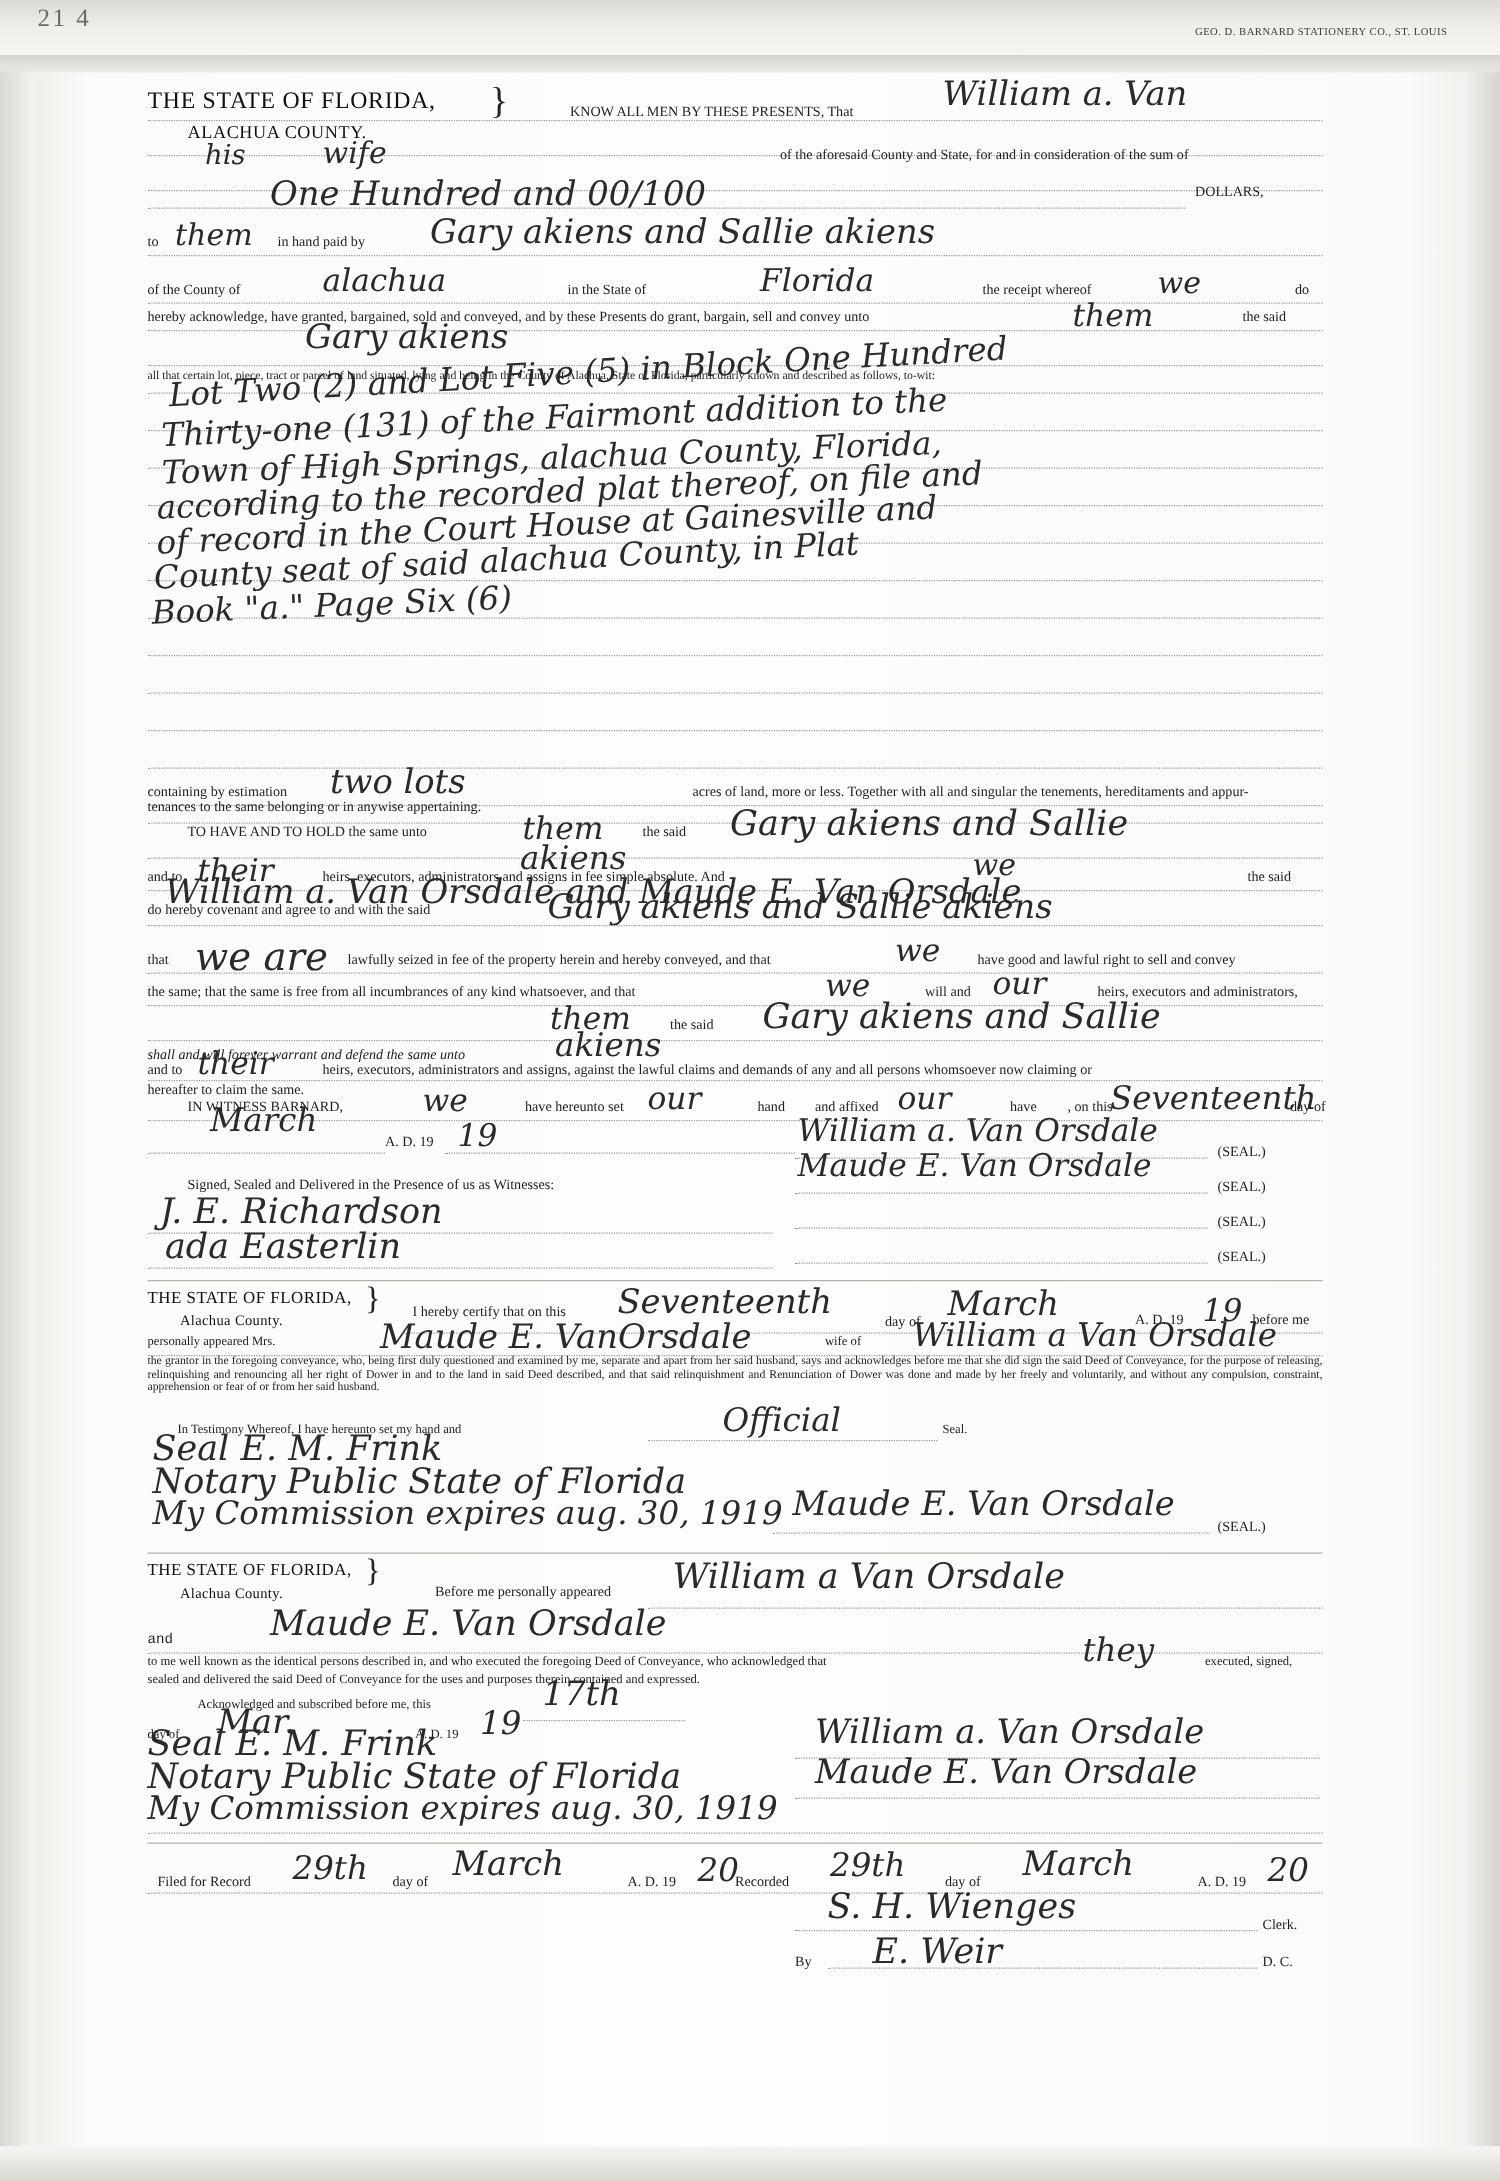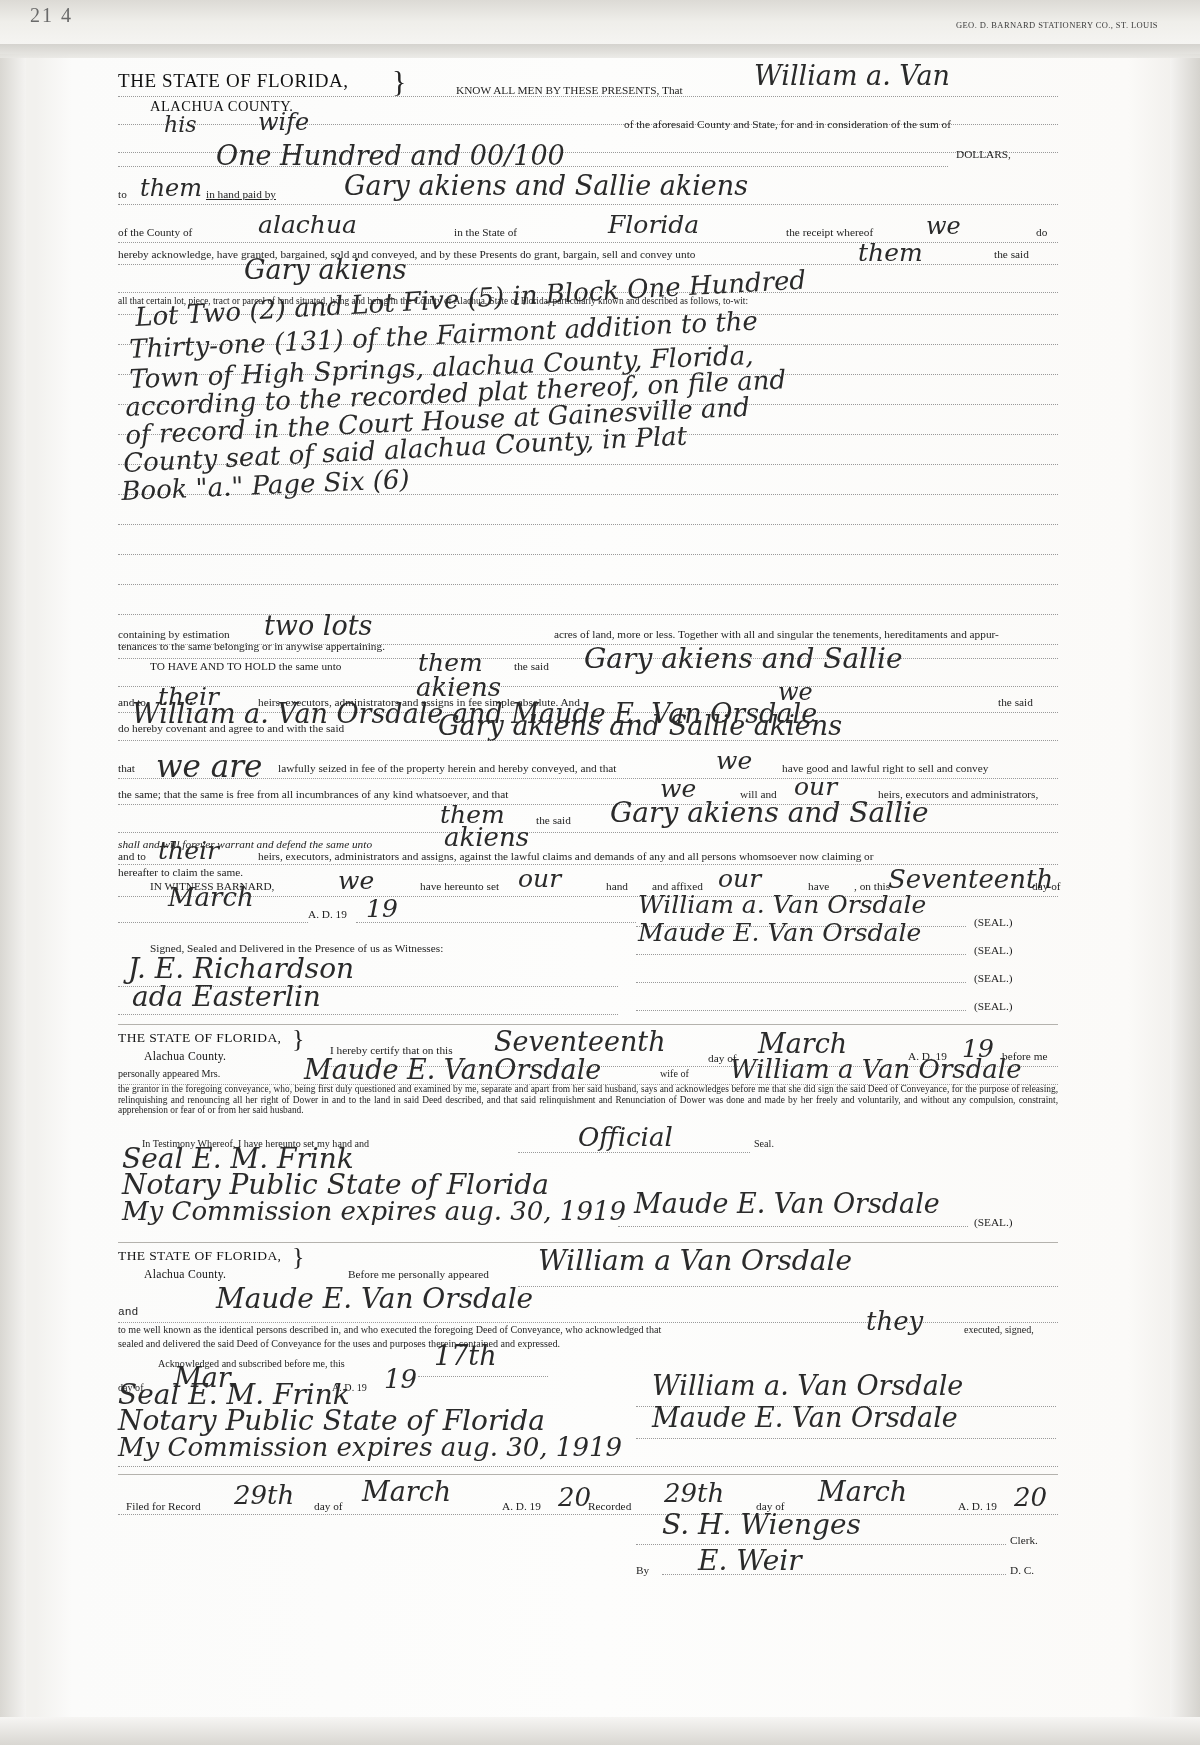--- a/index.html
+++ b/index.html
@@ -120,21 +120,21 @@
     <div class="hw" style="left:140px;top:46px;font-size:24px;">wife</div>
     <div class="pr p" style="left:506px;top:56px;">of the aforesaid County and State, for and in consideration of the sum of</div>
     <div class="line" style="left:0px;top:90px;width:940px;"></div>
 
     <div class="hw" style="left:98px;top:78px;font-size:27px;">One Hundred and 00/100</div>
     <div class="pr p" style="left:838px;top:86px;">DOLLARS,</div>
     <div class="line" style="left:0px;top:104px;width:830px;"></div>
 
     <div class="pr p" style="left:0px;top:126px;">to</div>
     <div class="hw" style="left:22px;top:112px;font-size:24px;">them</div>
-    <div class="pr p" style="left:88px;top:126px;text-decoration:underline;">in hand paid by</div>
+    <div class="pr p" style="left:104px;top:126px;">in hand paid by</div>
     <div class="hw" style="left:226px;top:108px;font-size:27px;">Gary akiens and Sallie akiens</div>
     <div class="line" style="left:0px;top:142px;width:940px;"></div>
 
     <div class="pr p" style="left:0px;top:164px;">of the County of</div>
     <div class="hw" style="left:140px;top:148px;font-size:25px;">alachua</div>
     <div class="pr p" style="left:336px;top:164px;">in the State of</div>
     <div class="hw" style="left:490px;top:148px;font-size:25px;">Florida</div>
     <div class="pr p" style="left:668px;top:164px;text-align:right;">the receipt whereof</div>
     <div class="hw" style="left:808px;top:150px;font-size:24px;">we</div>
     <div class="pr p" style="left:918px;top:164px;">do</div>

